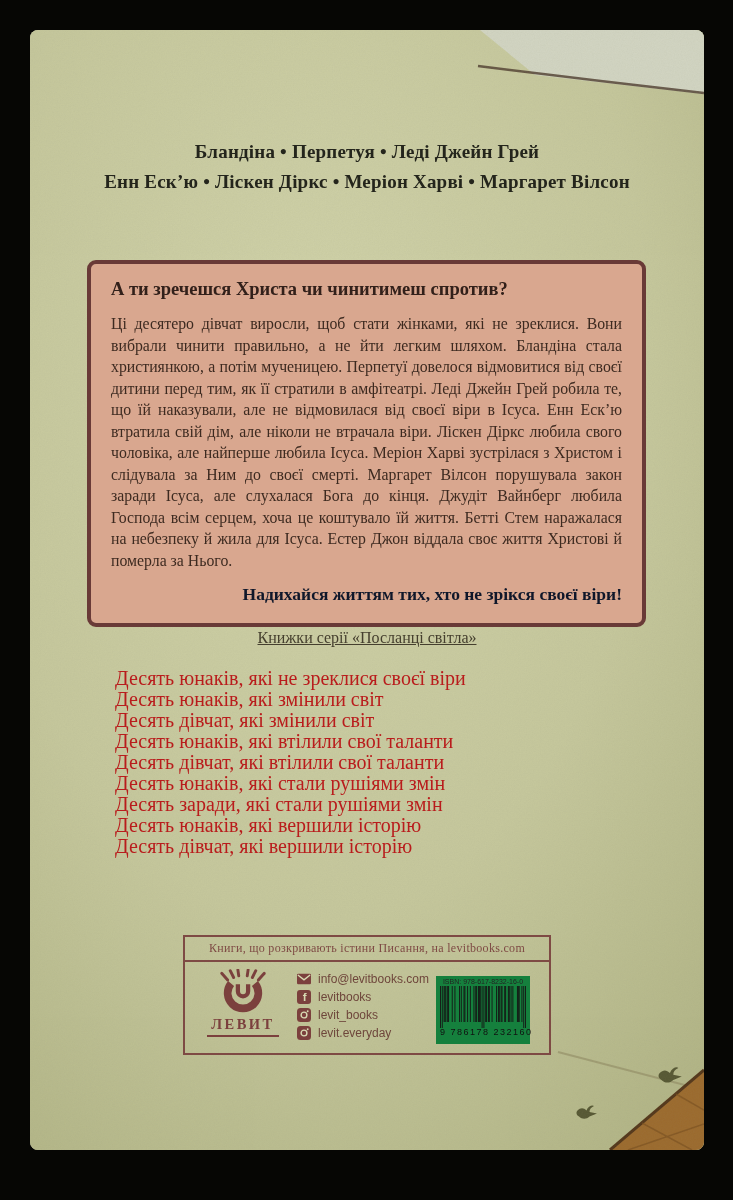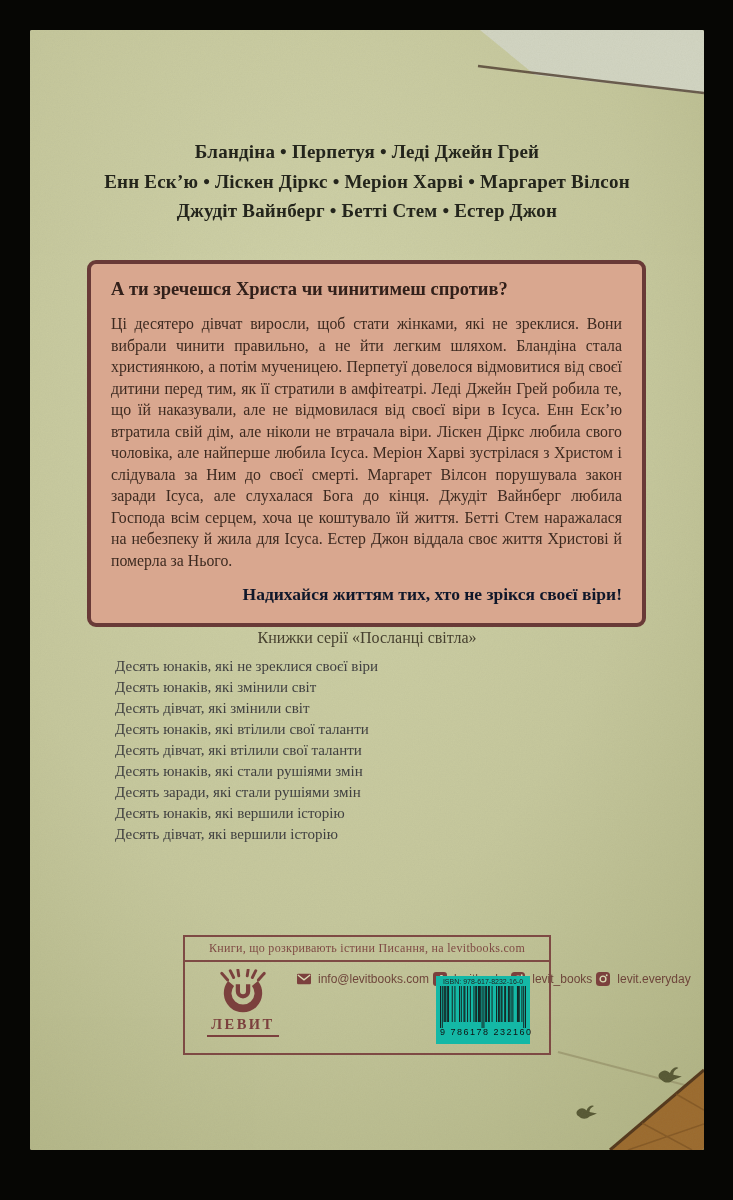--- a/index.html
+++ b/index.html
@@ -3,72 +3,72 @@
 <meta charset="utf-8">
 <style>
   html,body{margin:0;padding:0;}
   body{
     width:733px;height:1200px;position:relative;background:#060604;
     font-family:"Liberation Serif","DejaVu Serif",serif;
     -webkit-font-smoothing:antialiased;
   }
   .cover{
     position:absolute;left:30px;top:30px;width:674px;height:1120px;
-    background:#c6c89d;border-radius:2px;overflow:hidden;
+    background:#c6c89d;border-radius:8px;overflow:hidden;
     box-shadow:inset -10px -8px 34px rgba(55,58,28,.38), inset 8px 8px 26px rgba(255,255,244,.22);
   }
   .art{position:absolute;left:0;top:0;width:674px;height:1120px;display:block;}
 
   .martyrs{
     position:absolute;left:0;right:0;top:107px;text-align:center;
     font-size:19px;font-weight:bold;color:#24251c;line-height:29.5px;letter-spacing:.2px;
   }
 
   .blurb{
     position:absolute;left:57px;top:230px;width:559px;box-sizing:border-box;
     background:#d9a78f;border:4px solid #693a37;border-radius:9px;
     padding:15px 20px 18px;
   }
   .blurb-title{font-weight:bold;font-size:18.5px;color:#32201a;margin-bottom:13px;}
   .blurb-body{text-align:justify;font-size:15.8px;line-height:21.5px;color:#3d2a20;}
   .blurb-closing{text-align:right;font-weight:bold;font-size:17.5px;color:#0f172a;margin-top:13px;}
 
   .series{position:absolute;left:85px;top:599px;width:504px;color:#48422f;}
-  .series-heading{text-align:center;font-size:16px;margin-bottom:9px;color:#453f2e;}
-  .series-item{font-size:15px;line-height:21px;color:#404040;}
+  .series-heading{text-align:center;font-size:16px;margin-bottom:21px;color:#453f2e;text-decoration:underline;}
+  .series-item{font-size:20px;line-height:21px;color:#b91c1c;}
 
   .pubbox{
     position:absolute;left:153px;top:905px;width:368px;height:120px;box-sizing:border-box;
     border:2px solid #7e4a44;
   }
   .pubbox-header{
     height:23px;border-bottom:2px solid #7e4a44;display:flex;align-items:center;justify-content:center;
     font-size:12px;color:#7e4a44;letter-spacing:.3px;
   }
   .pubbox-content{position:relative;height:91px;}
 
   .logo{position:absolute;left:22px;top:7px;width:72px;text-align:center;color:#7b403d;}
   .logo-mark{width:58px;height:46px;display:block;margin:0 auto;}
   .logo-text{
     font-size:14.5px;font-weight:bold;letter-spacing:2.5px;color:#7b403d;
     border-bottom:2px solid #7b403d;padding-bottom:2px;margin-top:1px;
   }
 
-  .contacts{position:absolute;left:112px;top:10px;display:flex;flex-direction:row;gap:4px;}
+  .contacts{position:absolute;left:112px;top:10px;display:flex;flex-direction:column;gap:4px;}
   .contact-row{display:flex;align-items:center;gap:7px;}
   .contact-icon{width:14px;height:14px;display:inline-flex;}
   .contact-icon svg{width:14px;height:14px;}
   .contact-label{
     font-family:"Liberation Sans","DejaVu Sans",sans-serif;
     font-size:12px;color:#6e463b;
   }
 
   .barcode{
     position:absolute;left:251px;top:14px;width:94px;height:68px;box-sizing:border-box;
-    background:#14b8a6;padding:2px 4px 1px;
+    background:#15803d;padding:2px 4px 1px;
   }
   .isbn{
     font-family:"Liberation Sans","DejaVu Sans",sans-serif;
     font-size:7px;color:#232323;text-align:center;white-space:nowrap;letter-spacing:0;
   }
   .bars{display:block;width:86px;height:42px;margin:1px auto 0;}
   .digits{
     font-family:"Liberation Sans","DejaVu Sans",sans-serif;
     font-size:9px;color:#111;text-align:center;letter-spacing:1.5px;margin-top:-1px;white-space:nowrap;
   }
@@ -100,21 +100,20 @@
     <g fill="#565733">
       <path transform="translate(628,1038) scale(1.7)" d="M7,3 C8,0 11,-1 12,0 C10,1 9,2 9,4 L14,5 L9,7 C7,9 4,9 2,7 C0,6 0,4 1,3 C3,1 5,1 7,3 Z"></path>
       <path transform="translate(546,1076) scale(1.5)" d="M7,3 C8,0 11,-1 12,0 C10,1 9,2 9,4 L14,5 L9,7 C7,9 4,9 2,7 C0,6 0,4 1,3 C3,1 5,1 7,3 Z"></path>
     </g>
     <rect width="674" height="1120" filter="url(#grain)" opacity="0.55"></rect>
   </svg>
 
   <div id="martyrs" class="martyrs">
       <div class="martyr-line">Бландіна • Перпетуя • Леді Джейн Грей</div>
       <div class="martyr-line">Енн Еск’ю • Ліскен Діркс • Меріон Харві • Маргарет Вілсон</div>
-      <div class="martyr-line">Джудіт Вайнберг • Бетті Стем • Естер Джон</div>
     </div>
 
   <div class="blurb">
     <div class="blurb-title">А ти зречешся Христа чи чинитимеш спротив?</div>
     <div class="blurb-body">Ці десятеро дівчат виросли, щоб стати жінками, які не зреклися. Вони вибрали чинити правильно, а не йти легким шляхом. Бландіна стала християнкою, а потім мученицею. Перпетуї довелося відмовитися від своєї дитини перед тим, як її стратили в амфітеатрі. Леді Джейн Грей робила те, що їй наказували, але не відмовилася від своєї віри в Ісуса. Енн Еск’ю втратила свій дім, але ніколи не втрачала віри. Ліскен Діркс любила свого чоловіка, але найперше любила Ісуса. Меріон Харві зустрілася з Христом і слідувала за Ним до своєї смерті. Маргарет Вілсон порушувала закон заради Ісуса, але слухалася Бога до кінця. Джудіт Вайнберг любила Господа всім серцем, хоча це коштувало їй життя. Бетті Стем наражалася на небезпеку й жила для Ісуса. Естер Джон віддала своє життя Христові й померла за Нього.</div>
     <div class="blurb-closing">Надихайся життям тих, хто не зрікся своєї віри!</div>
   </div>
 
   <div class="series">
     <div class="series-heading">Книжки серії «Посланці світла»</div>

